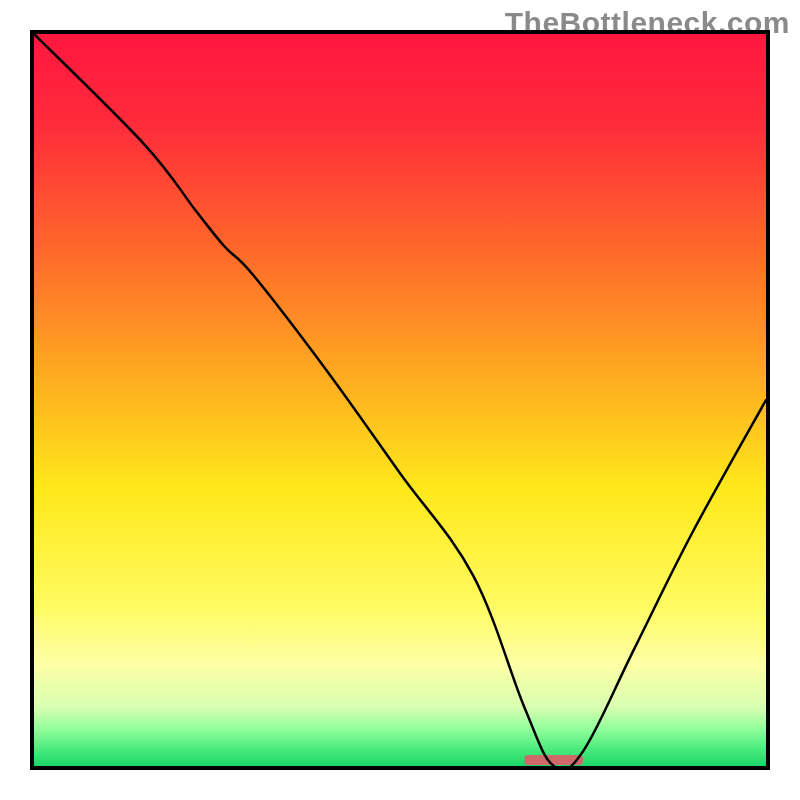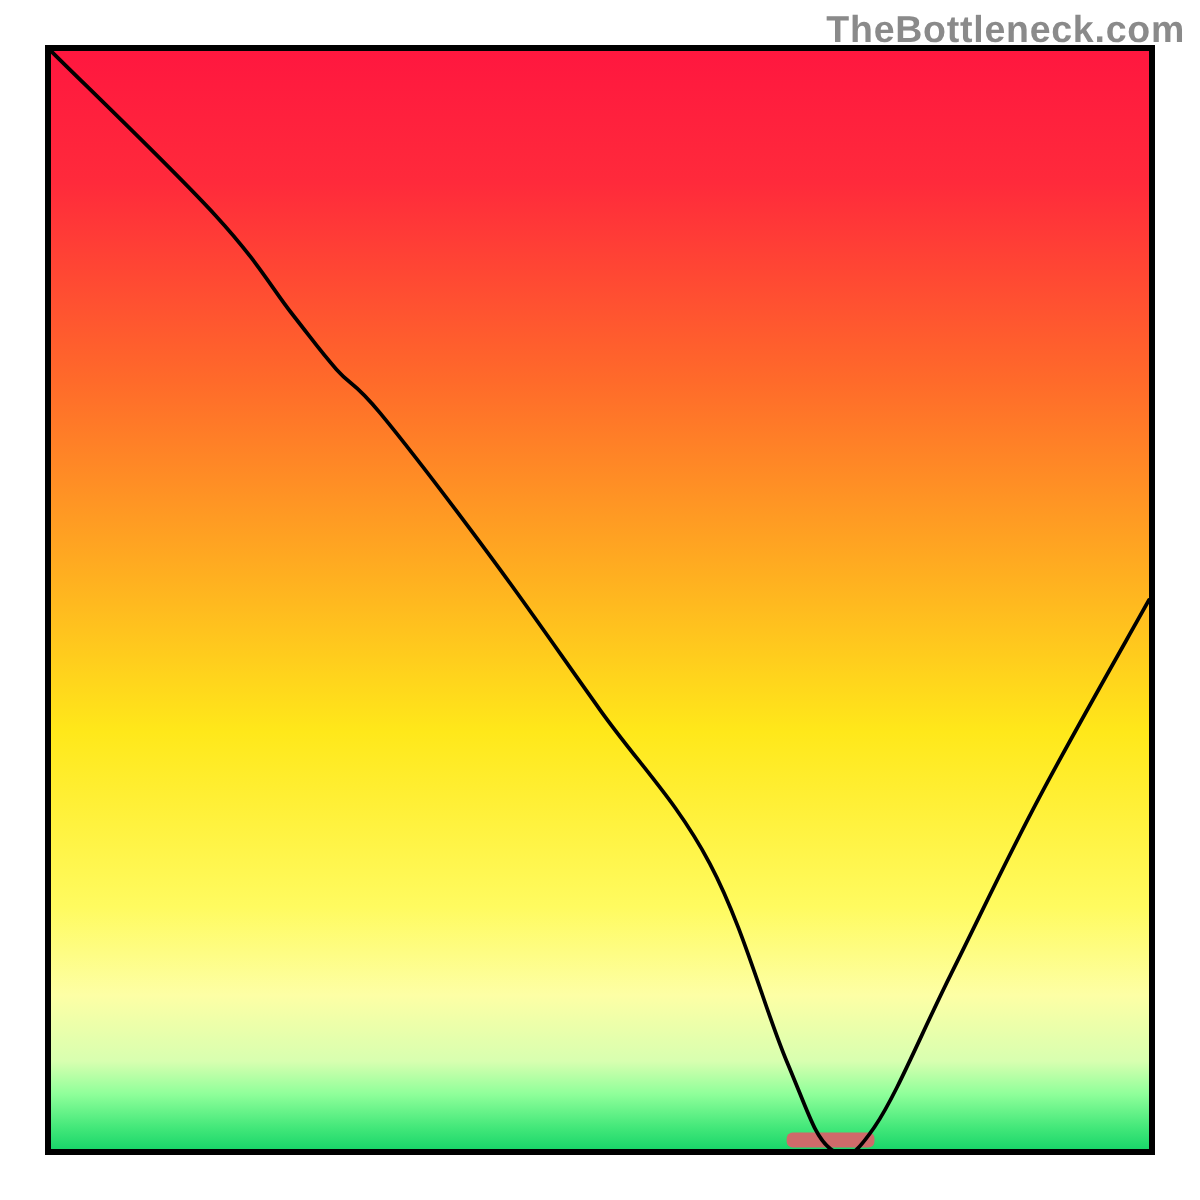--- a/index.html
+++ b/index.html
@@ -13,21 +13,21 @@
   .wrap {
     position: relative;
     width: 800px;
     height: 800px;
   }
   .watermark {
     position: absolute;
     top: 6px;
     right: 10px;
     font-family: Arial, Helvetica, sans-serif;
-    font-size: 25px;
+    font-size: 30px;
     font-weight: 600;
     color: #8a8a8a;
     letter-spacing: 0.5px;
   }
   .plot {
     position: absolute;
     left: 30px;
     top: 30px;
     width: 740px;
     height: 740px;

